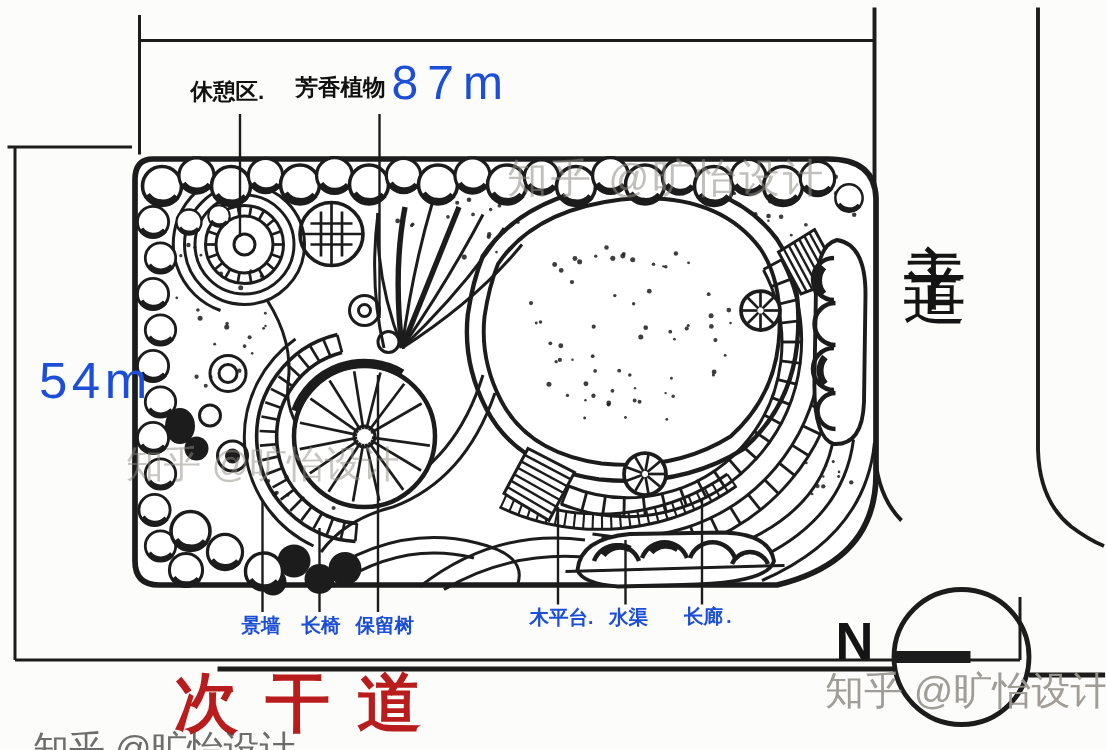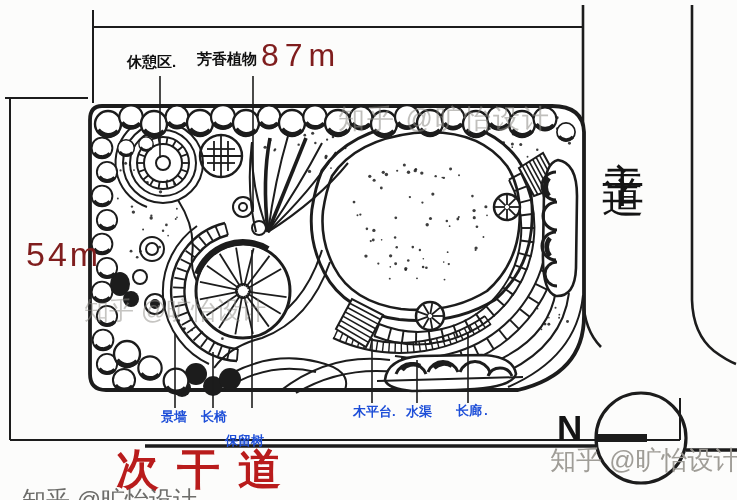--- a/index.html
+++ b/index.html
@@ -1,21 +1,21 @@
 <!DOCTYPE html>
 <html><head>
 <meta charset="utf-8">
 <title>Plan Sketch</title>
 <style>
   html,body{margin:0;padding:0;background:#fcfcfb;}
   #stage{position:relative;width:737px;height:500px;background:#fcfcfb;overflow:hidden;
          font-family:"Liberation Sans","DejaVu Sans",sans-serif;color:#161616;}
   #draw{position:absolute;left:0;top:0;}
   .t{position:absolute;white-space:nowrap;line-height:1;}
-  .dim{font-size:32px;letter-spacing:3px;color:#7f1d1d;}
+  .dim{font-size:32px;letter-spacing:3px;color:#1d4ed8;}
   .hand{font-weight:700;font-size:15px;color:#111;}
   .hand-sm{font-weight:700;font-size:13px;color:#1d4ed8;}
   .road-b{font-size:43px;letter-spacing:18px;color:#b91c1c;font-weight:bold;}
   .road-r{font-size:42px;color:#141414;writing-mode:vertical-rl;letter-spacing:8px;}
   .north{font-size:35px;font-weight:700;color:#141414;}
   .wm{color:#8e8c87;}
 </style>
 </head>
 <body>
 
@@ -570,21 +570,21 @@
 
 <div class="t road-r" style="left:602px;top:128px;">主干道</div>
 <div class="t road-b" style="left:116px;top:448px;">次干道</div>
 <div class="t north" style="left:557px;top:410px;">N</div>
 
 <div class="t hand" style="left:127px;top:54px;">休憩区.</div>
 <div class="t hand" style="left:197px;top:51px;">芳香植物</div>
 
 <div class="t hand-sm" style="left:161px;top:410px;">景墙</div>
 <div class="t hand-sm" style="left:201px;top:410px;">长椅</div>
-<div class="t hand-sm" style="left:225px;top:410px;margin-top:24px;">保留树</div>
+<div class="t hand-sm" style="left:237px;top:410px;">保留树</div>
 <div class="t hand-sm" style="left:353px;top:405px;">木平台.</div>
 <div class="t hand-sm" style="left:406px;top:405px;">水渠</div>
 <div class="t hand-sm" style="left:456px;top:405px;font-family:Liberation Mono, monospace;">长廊.</div>
 
 <div class="t wm" style="left:338px;top:106px;font-size:27px;opacity:.55;letter-spacing:2px;">知乎 @旷怡设计</div>
 <div class="t wm" style="left:84px;top:298px;font-size:25px;opacity:.5;">知乎 @旷怡设计</div>
 <div class="t wm" style="left:550px;top:447px;font-size:26px;opacity:.95;color:#9b9892;">知乎 @旷怡设计</div>
 <div class="t wm" style="left:22px;top:488px;font-size:24px;opacity:.8;color:#4a4a47;">知乎 @旷怡设计</div>
 
 </div>

